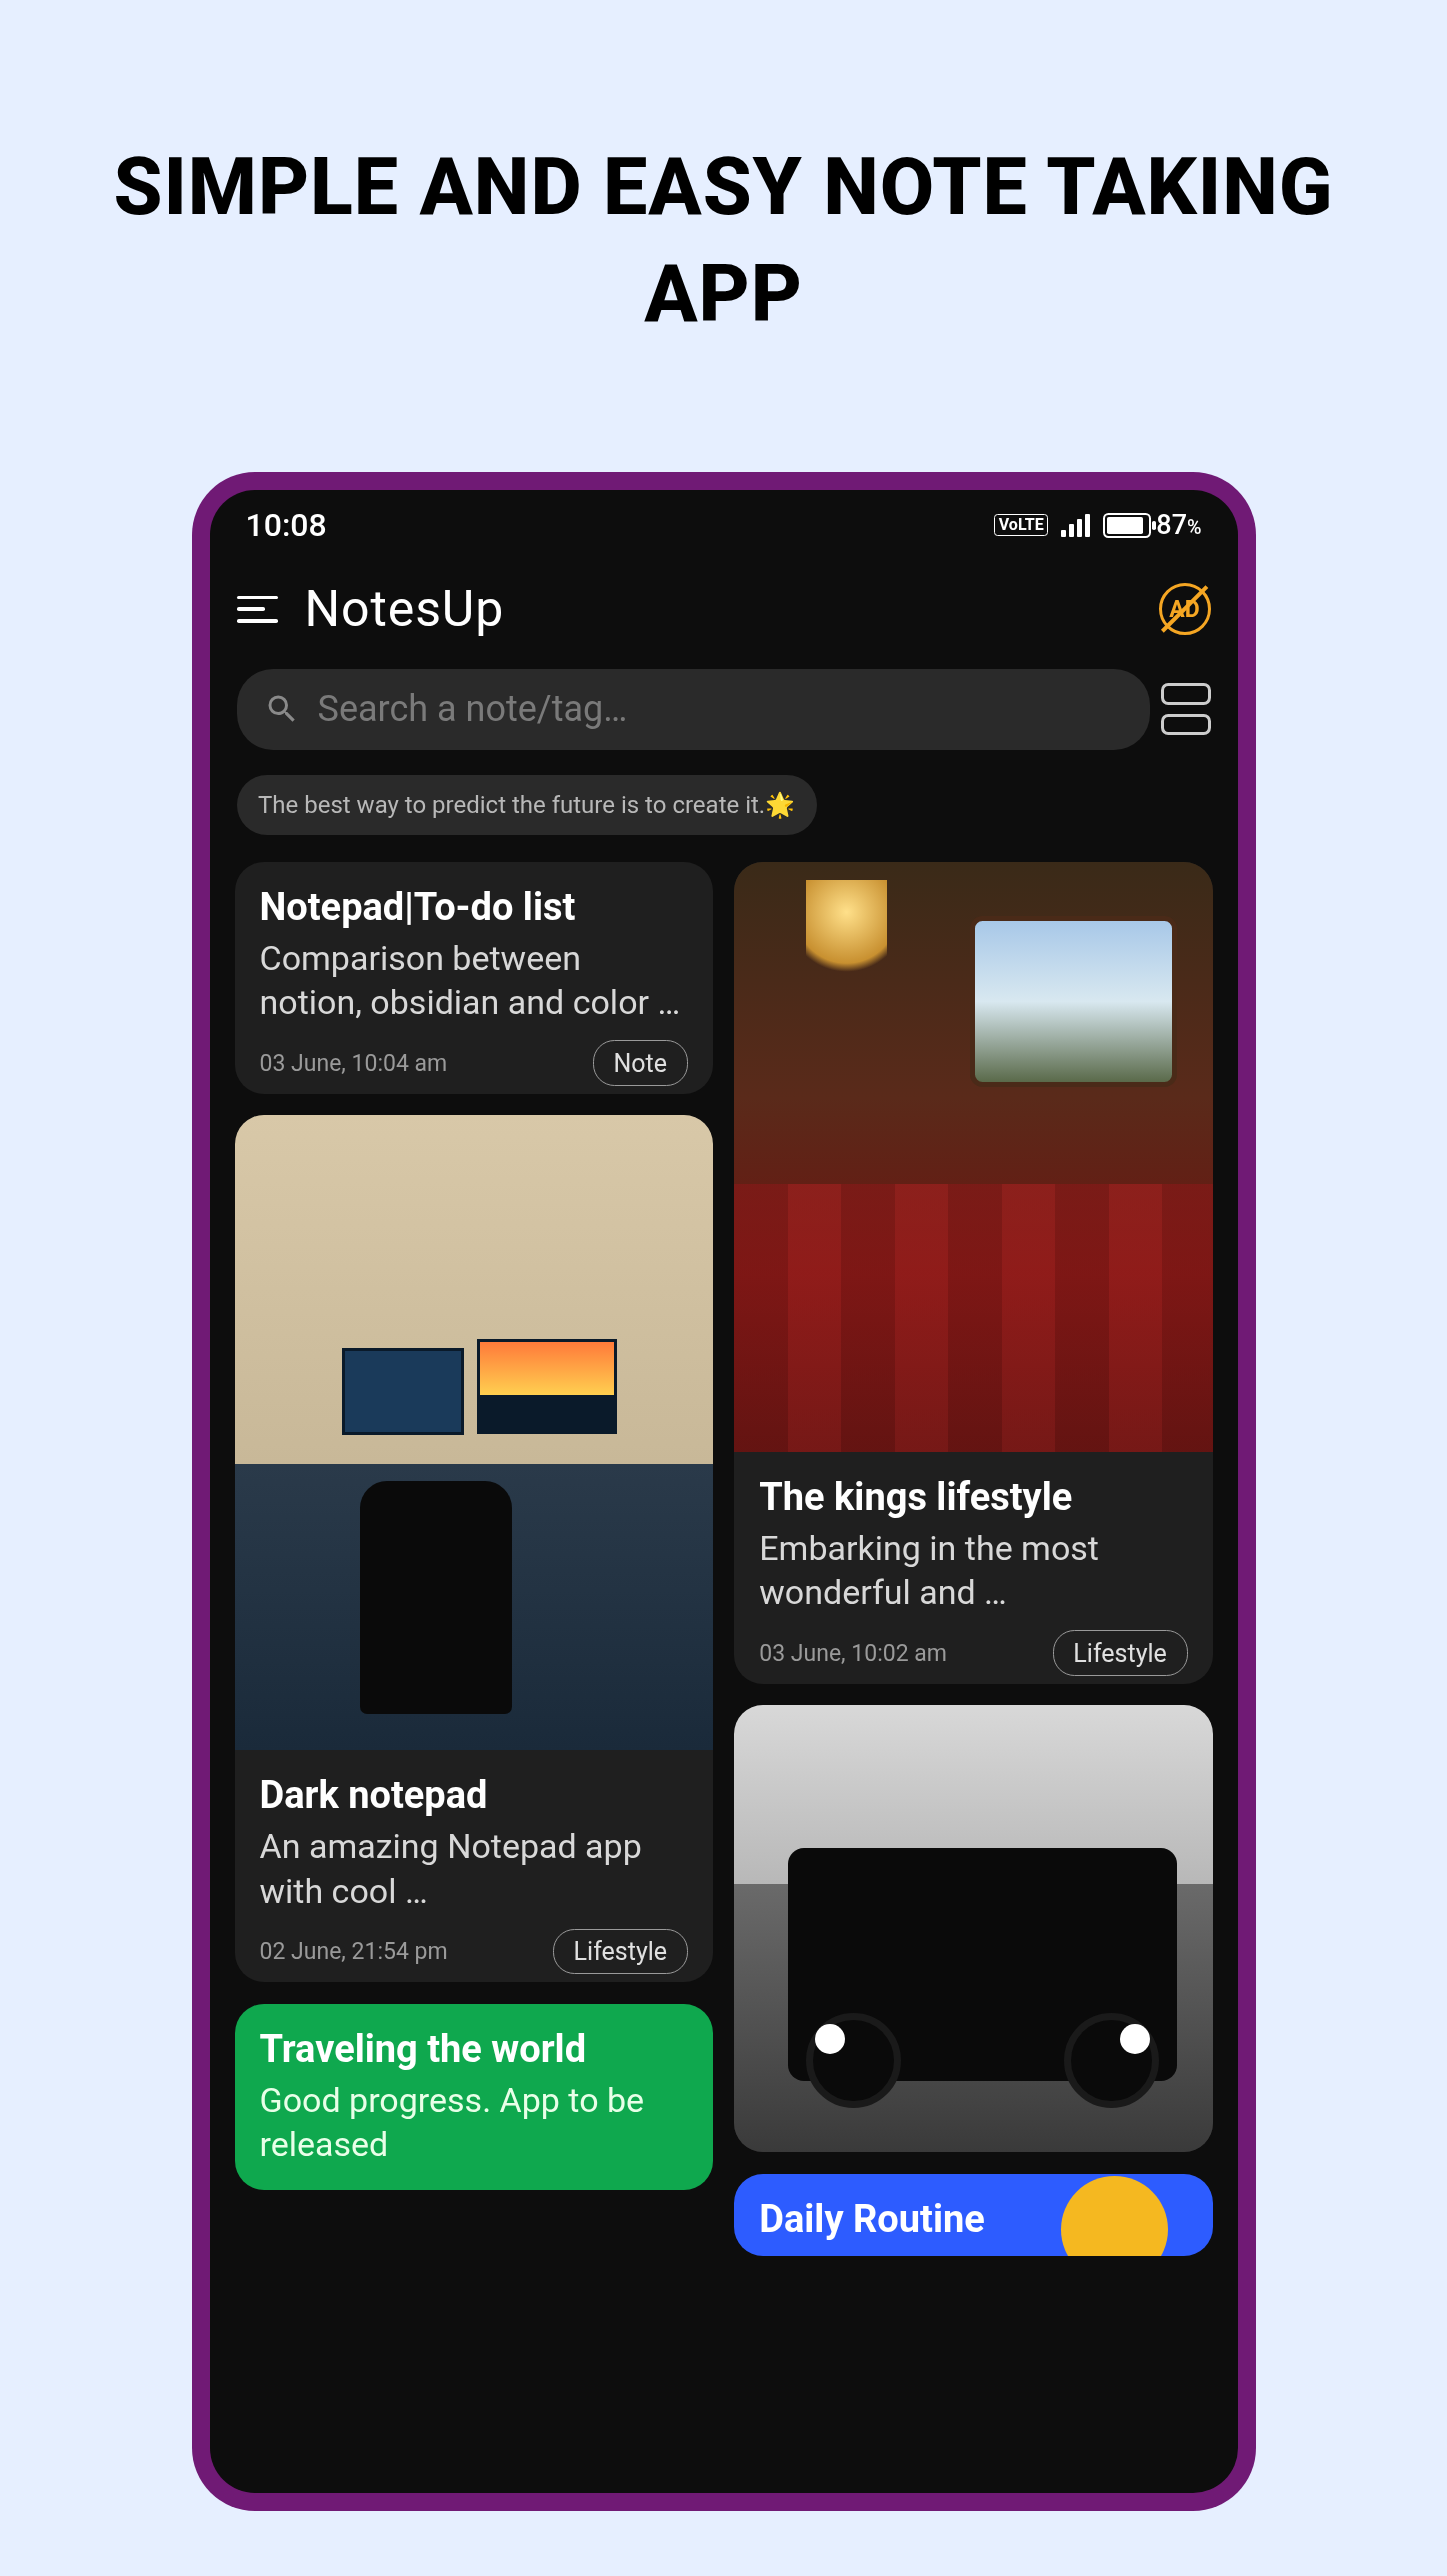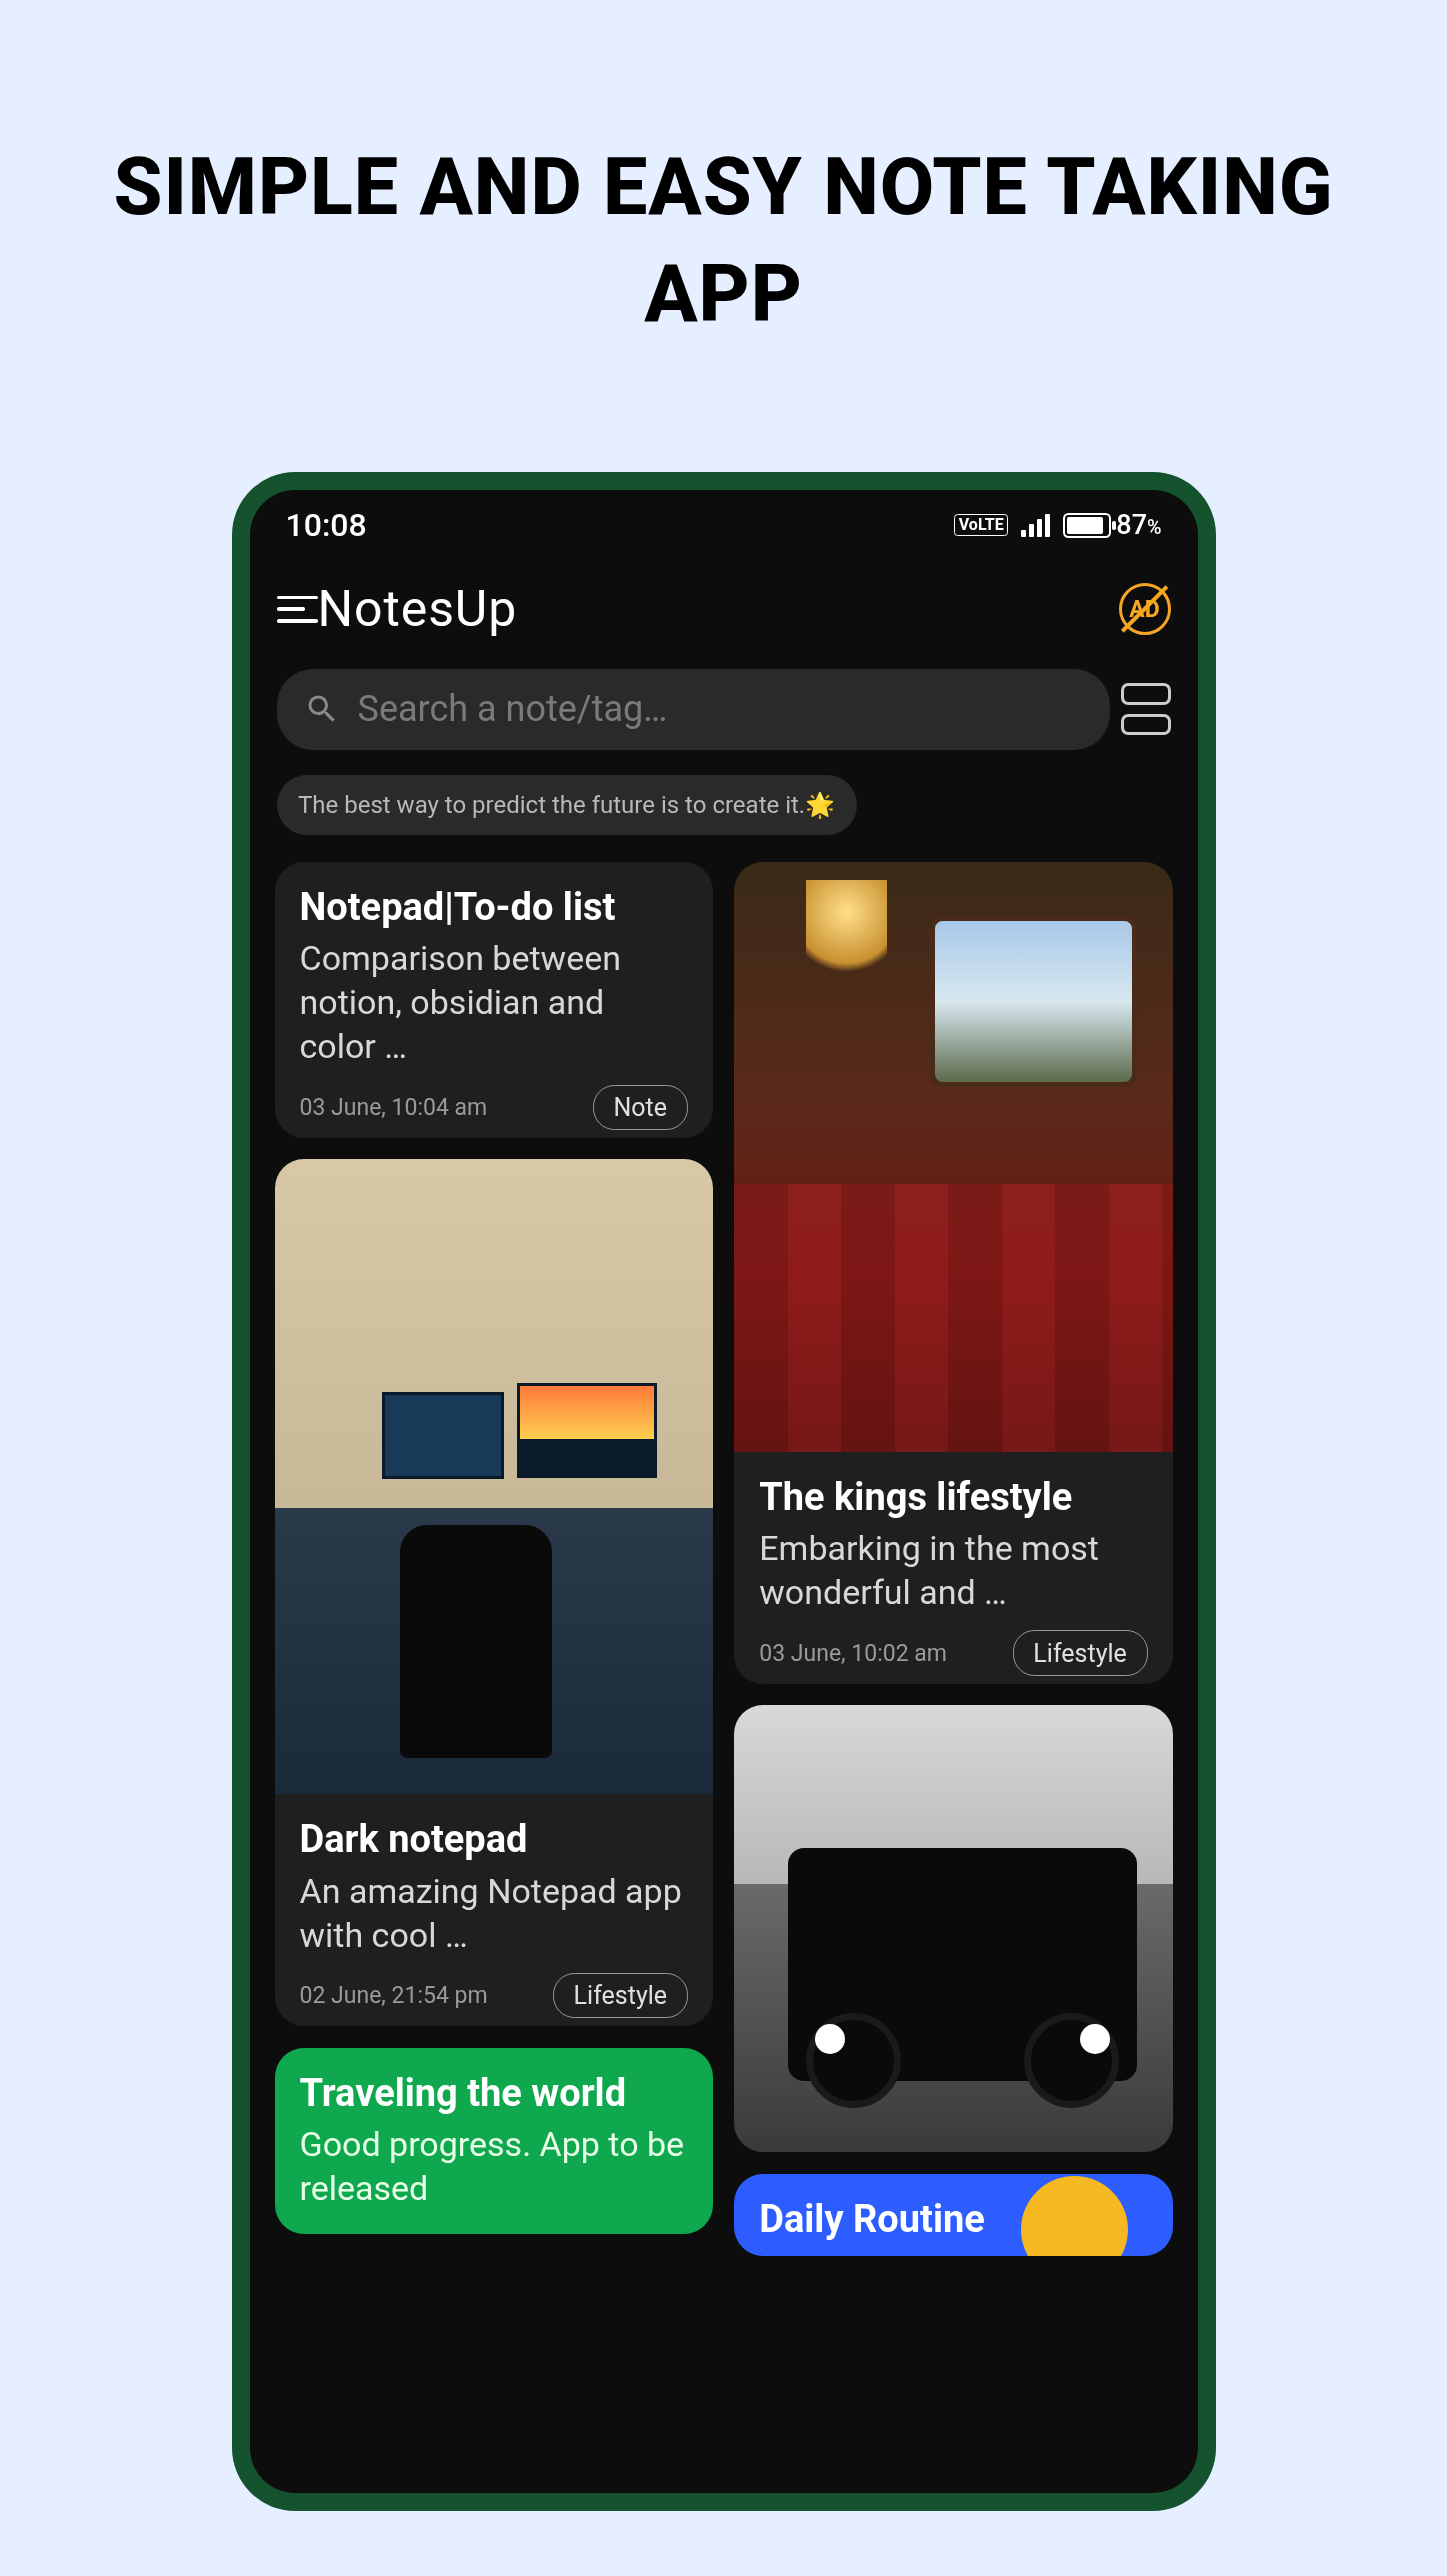--- a/index.html
+++ b/index.html
@@ -14,23 +14,23 @@
     text-align: center;
     font-size: 79px;
     font-weight: 800;
     letter-spacing: 0.9px;
     color: #000;
     padding: 134px 72px 0 72px;
     line-height: 1.35;
   }
   .phone {
     margin: 125px auto 0 auto;
-    width: 984px;
+    width: 1064px;
     height: 2039px;
-    background: #14532d;
+    background: #701a75;
     border-radius: 63px;
     padding: 18px;
     overflow: hidden;
   }
   .screen {
     width: 100%;
     height: 100%;
     background: #0d0d0d;
     border-radius: 45px;
     overflow: hidden;
@@ -84,21 +84,21 @@
     background:#fff; border-radius:1.8px;
   }
   .battery-fill{ position:absolute; left:1.8px; top:1.8px; bottom:1.8px; width:82%; background:#fff; border-radius:1.8px;}
   .battery-pct{ font-size:27px; font-weight:500;}
   .battery-pct small{font-size:19.7px;}
 
   .appbar {
     display:flex; align-items:center; justify-content:space-between;
     padding: 27px 27px 9px 27px;
   }
-  .appbar-left { display:flex; align-items:center; }
+  .appbar-left { display:flex; align-items:center; gap:27px;}
   .menu-lines { width:41px; display:flex; flex-direction:column; gap:8px;}
   .menu-lines span{ height:3.6px; background:#fff; border-radius:1.8px;}
   .menu-lines span:nth-child(1){width:100%}
   .menu-lines span:nth-child(2){width:70%}
   .menu-lines span:nth-child(3){width:100%}
   .app-title { color:#fff; font-size:50px; font-weight:400; letter-spacing:0.9px;}
   .ad-badge {
     width:52px; height:52px; border:3.6px solid #f5a623; border-radius:50%;
     color:#f5a623; display:flex; align-items:center; justify-content:center;
     font-size:23px; font-weight:700; position:relative;

